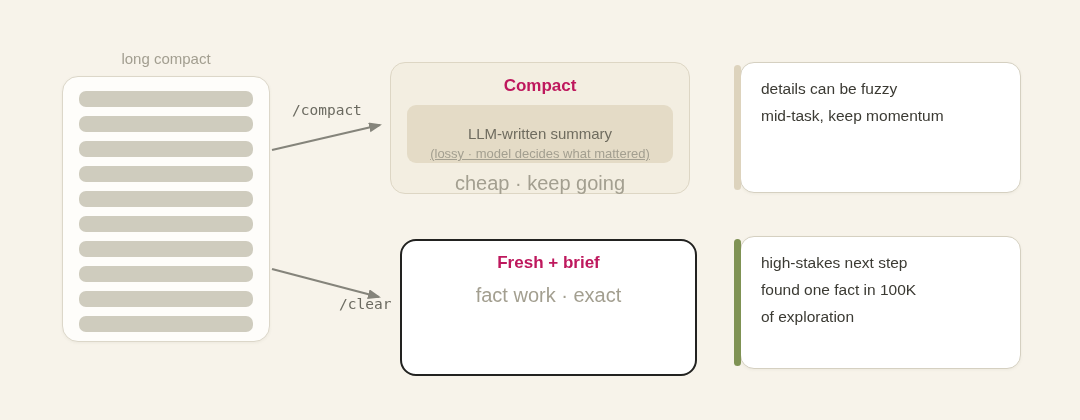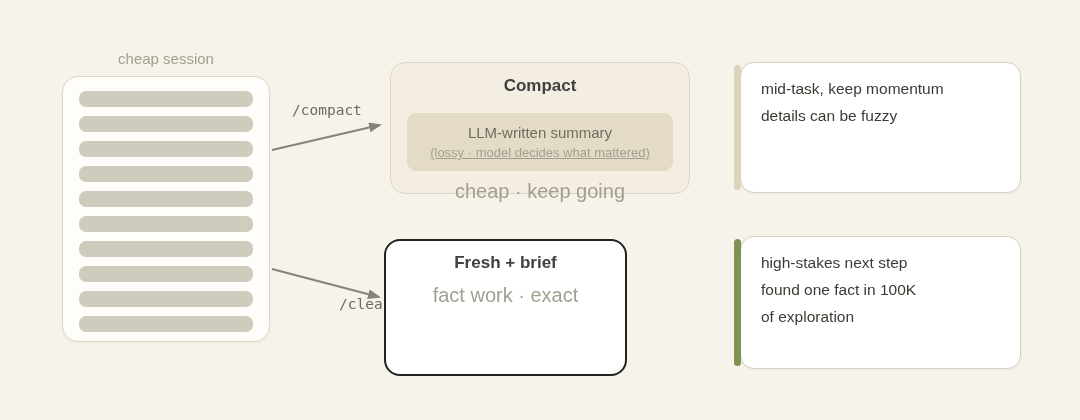--- a/index.html
+++ b/index.html
@@ -59,39 +59,39 @@
     text-align: center;
     border-radius: 15px;
   }
   .compact-box {
     left: 390px; top: 62px; width: 300px; height: 132px;
     background: #f3eee1;
     border: 1.5px solid #ddd6c4;
     padding: 10px 16px 0;
   }
   .fresh-box {
-    left: 384px; top: 239px; width: 243px; height: 137px;
+    left: 400px; top: 239px; width: 297px; height: 137px;
     background: #ffffff;
     border: 2.5px solid #222220;
     border-radius: 16px;
     padding: 9px 14px 10px;
   }
   .box-title {
     font-size: 17px;
     font-weight: bold;
-    color: #404040;
+    color: #be185d;
     line-height: 25px;
   }
   .inner-pill {
-    margin-top: 15px;
+    margin-top: 7px;
     height: 58px;
     border-radius: 9px;
     display: flex;
     flex-direction: column;
-    justify-content: center;
+    justify-content: flex-end;
   }
   .inner-tan { background: #e4dbc6; }
   .inner-green {
     box-sizing: border-box;
     height: 58px;
     background: #ffffff;
     border: 2px solid #8c9c64;
     border-radius: 10px;
   }
   .inner-main { font-size: 15px; line-height: 21px; color: #6f6c5f; }
@@ -127,21 +127,21 @@
     border-radius: 4px;
   }
   .accent-tan   { background: #ddd3bd; }
   .accent-green { background: #7f9254; }
 </style>
 </head>
 <body>
 
 <div class="canvas">
 
-  <div class="abs doc-label">cheap session</div>
+  <div class="abs doc-label">long compact</div>
   <div class="abs doc-card">
 
   <div class="doc-bar"></div>
       <div class="doc-bar"></div>
       <div class="doc-bar"></div>
       <div class="doc-bar"></div>
       <div class="doc-bar"></div>
       <div class="doc-bar"></div>
       <div class="doc-bar"></div>
       <div class="doc-bar"></div>
@@ -171,22 +171,22 @@
     <div class="box-footer">cheap · keep going</div>
   </div>
 
   <div class="abs option-box fresh-box">
     <div class="box-title">Fresh + brief</div>
     <div class="box-footer">fact work · exact</div>
   </div>
 
   <div class="abs note-card note-top">
     <div class="accent-bar accent-tan"></div>
+    <div class="note-line">details can be fuzzy</div>
     <div class="note-line">mid-task, keep momentum</div>
-    <div class="note-line">details can be fuzzy</div>
   </div>
 
   <div class="abs note-card note-bottom">
     <div class="accent-bar accent-green"></div>
     <div class="note-line">high-stakes next step</div>
     <div class="note-line">found one fact in 100K</div>
     <div class="note-line">of exploration</div>
   </div>
 
 </div>

